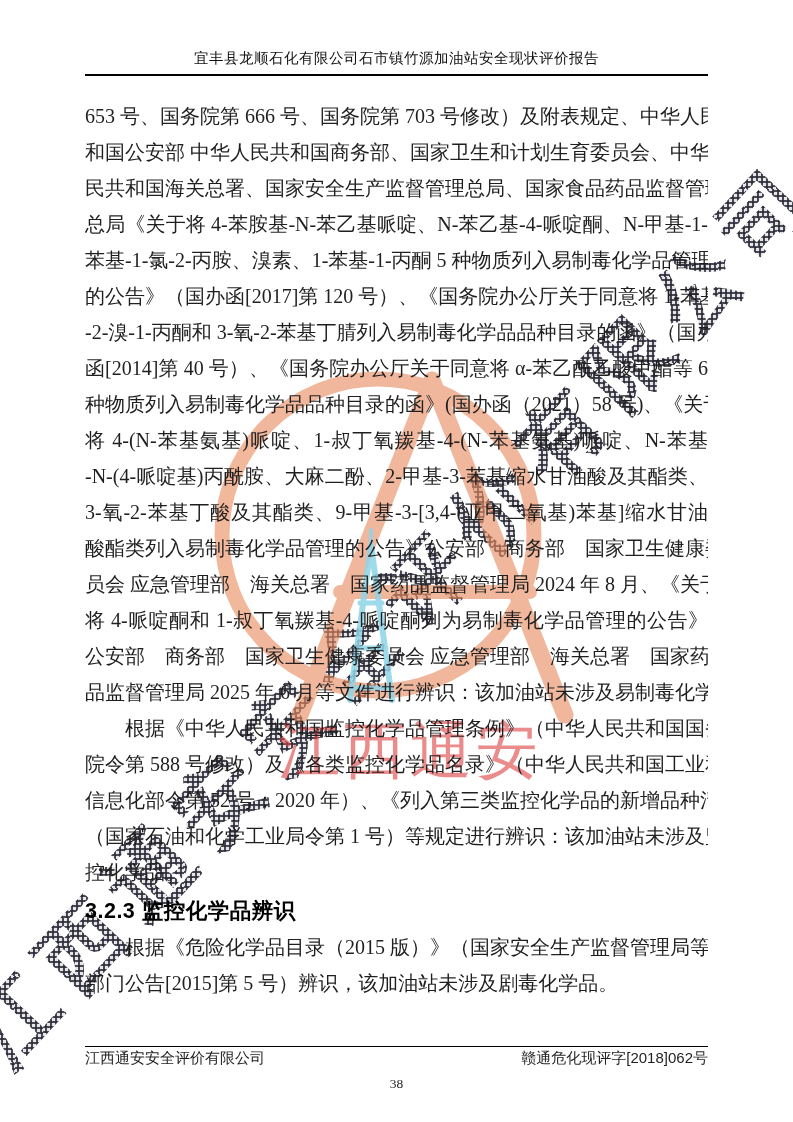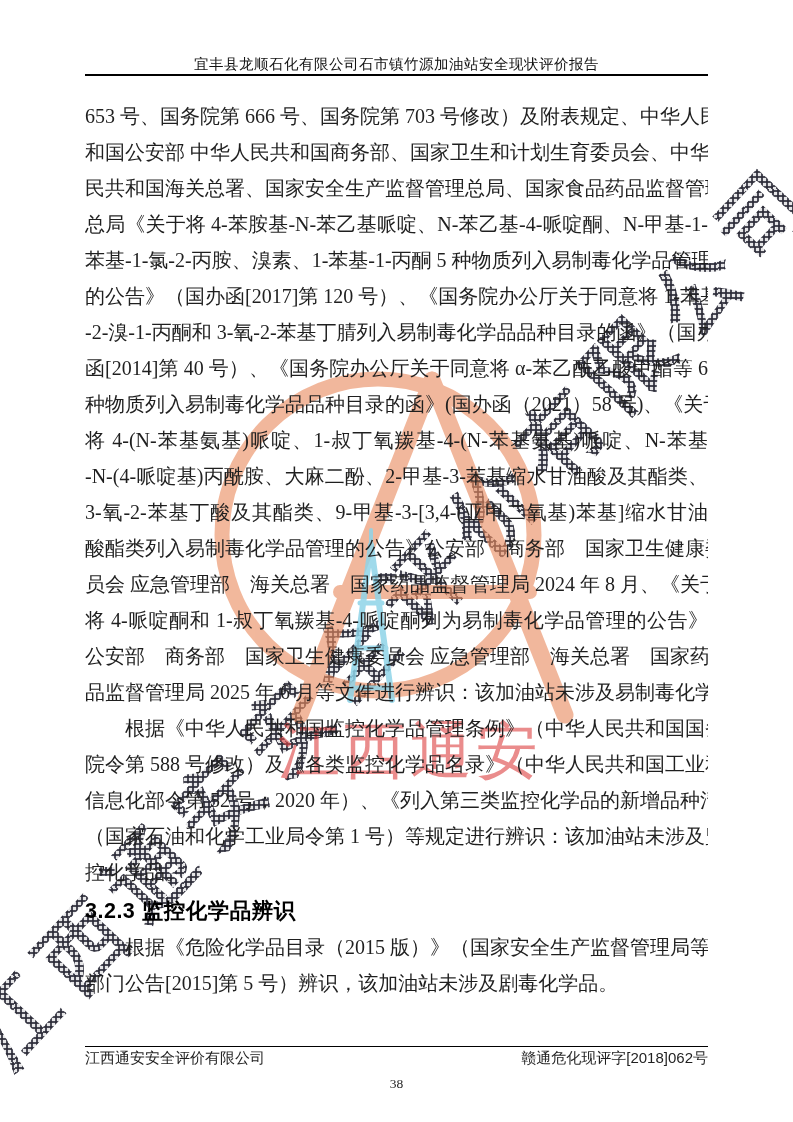--- a/index.html
+++ b/index.html
@@ -37,21 +37,21 @@
     left:278px;top:720px;
     font-size:62px;line-height:1;letter-spacing:4px;white-space:nowrap;
     color:rgba(221,70,70,0.62);
     font-family:"Liberation Serif","DejaVu Serif",serif;
   }
   
   .header{
     position:absolute;left:85px;right:85px;top:0;height:76px;
     border-bottom:2px solid #000;
     display:flex;align-items:flex-end;justify-content:center;
-    box-sizing:border-box;
+    padding-bottom:6px;box-sizing:border-box;
     z-index:1;
   }
   .title{font-size:14.5px;color:#111;letter-spacing:.5px;
     font-family:"Liberation Sans","DejaVu Sans",sans-serif;}
   
   .doc-body{position:absolute;left:85px;right:85px;top:98px;z-index:1;}
   .line{
     height:36px;line-height:36px;font-size:20px;
     text-align:justify;text-align-last:justify;
     overflow:hidden;white-space:nowrap;

